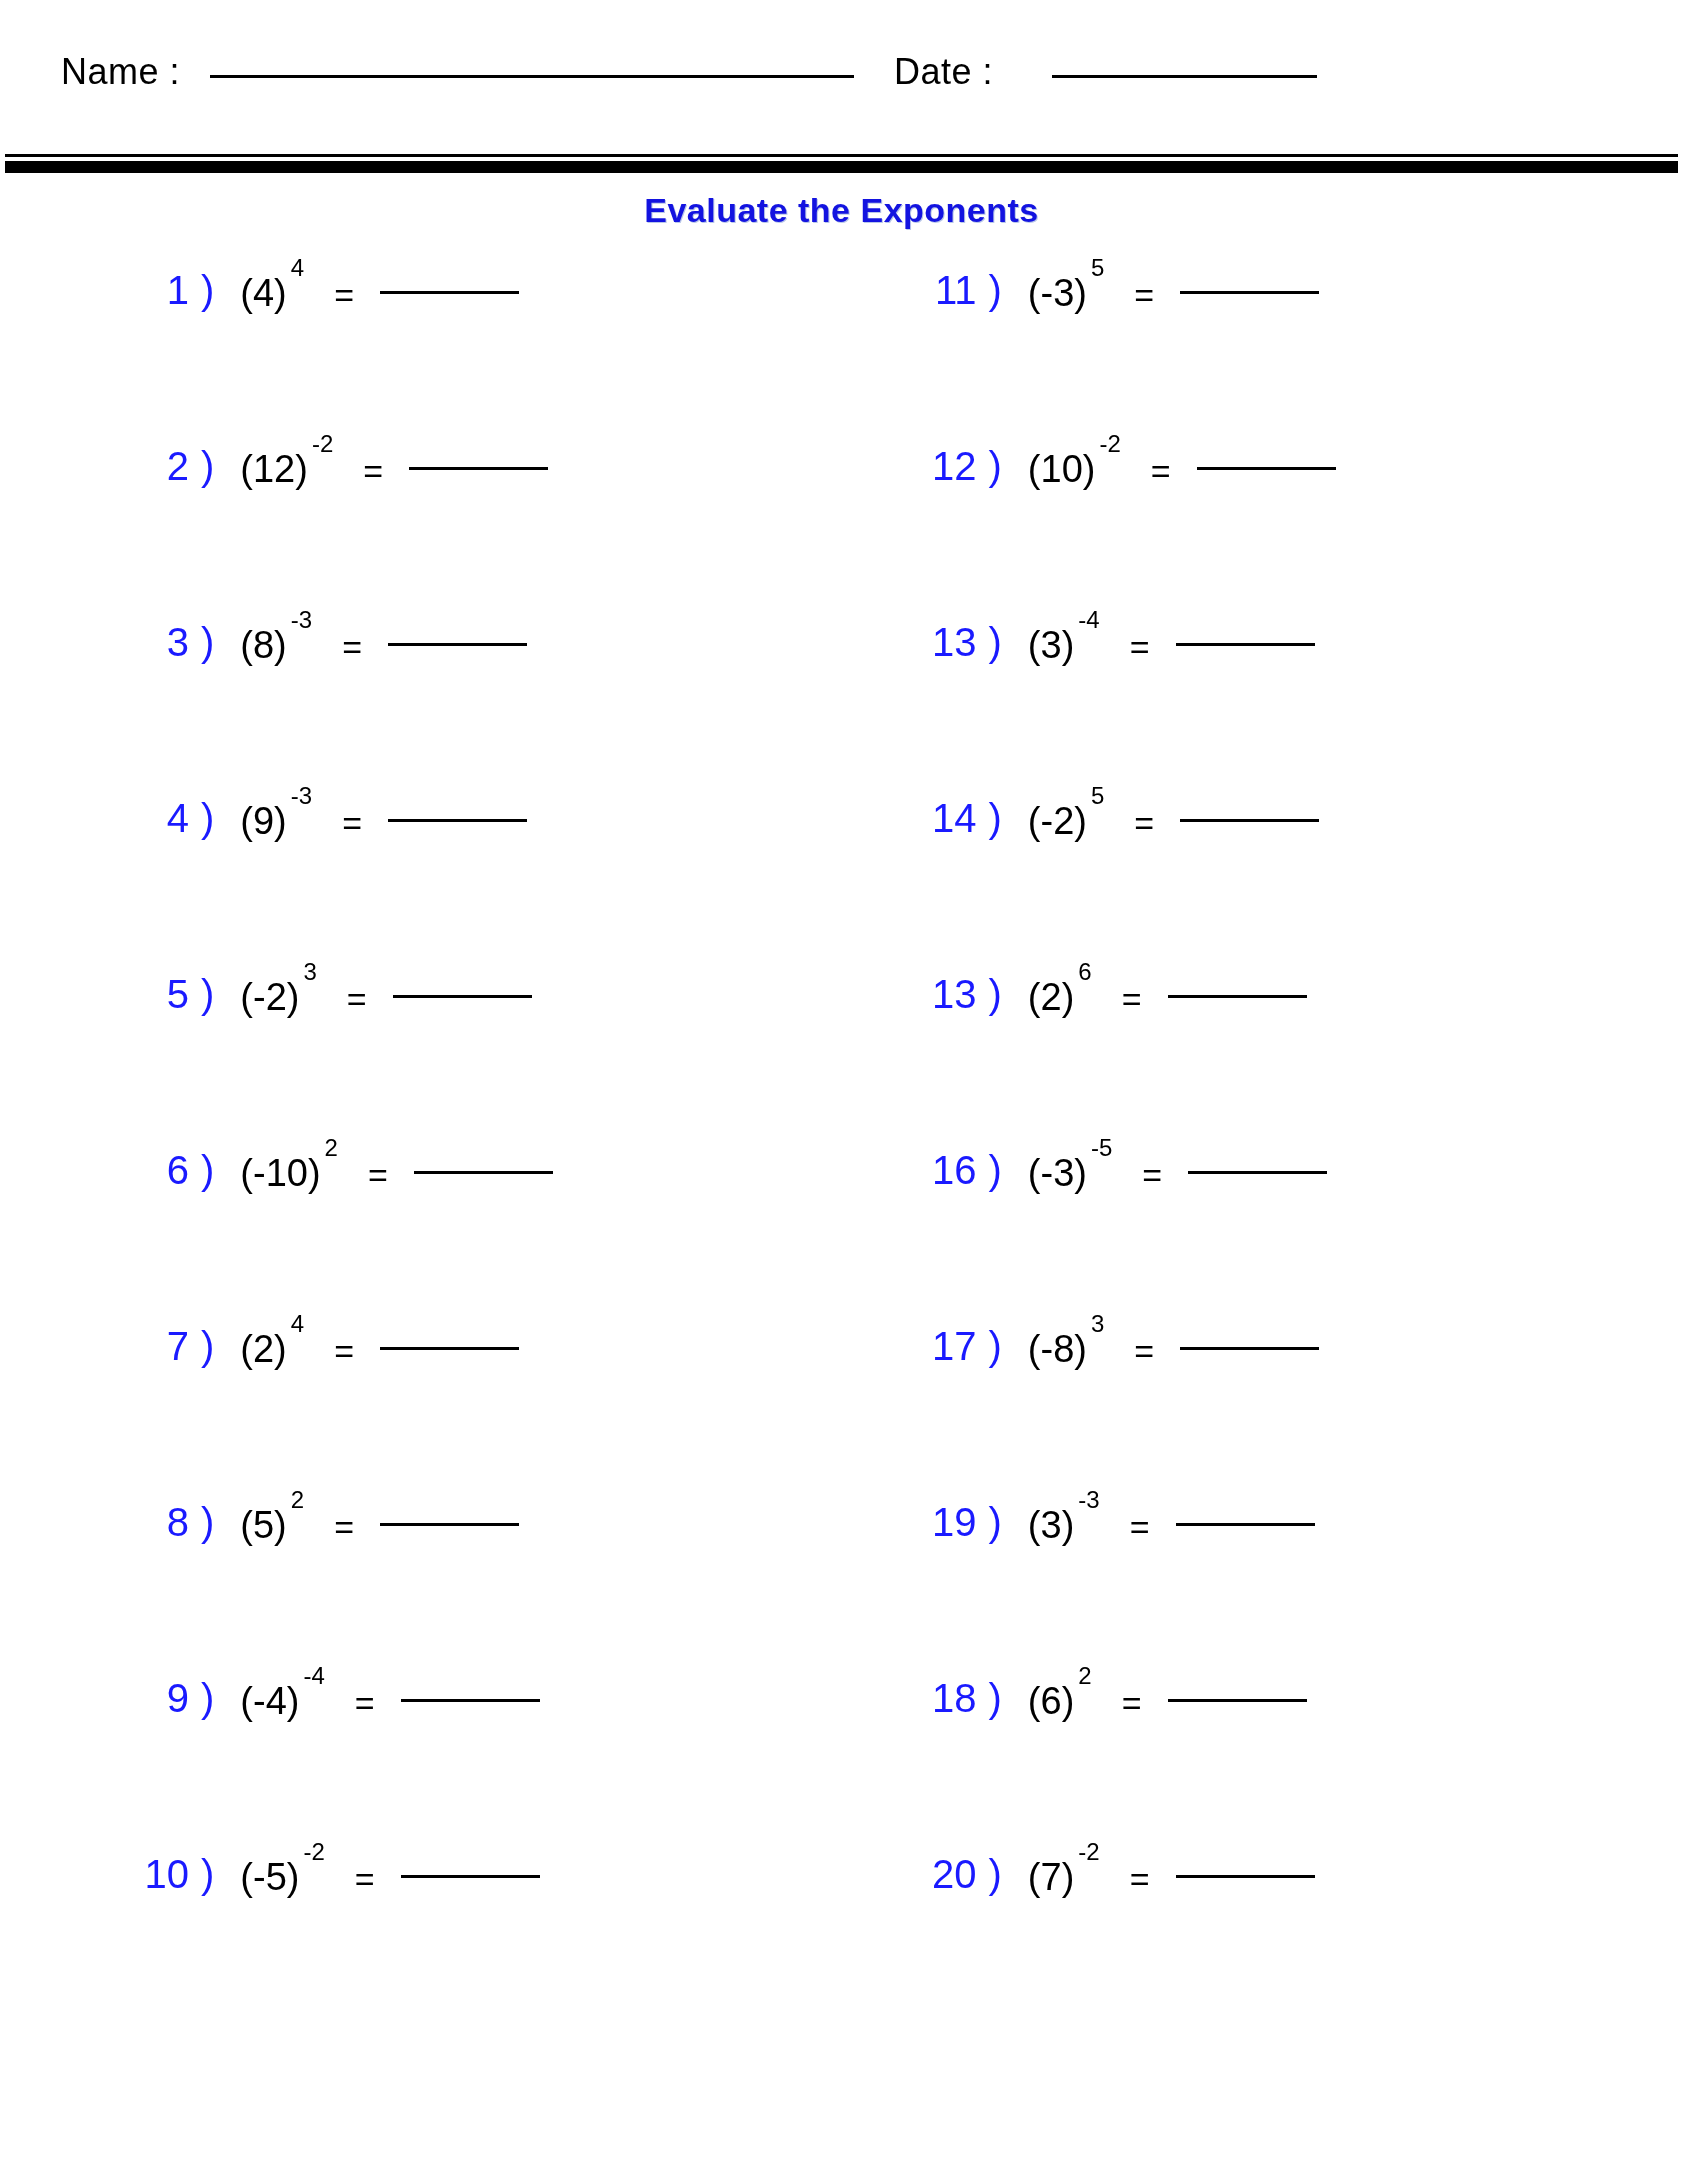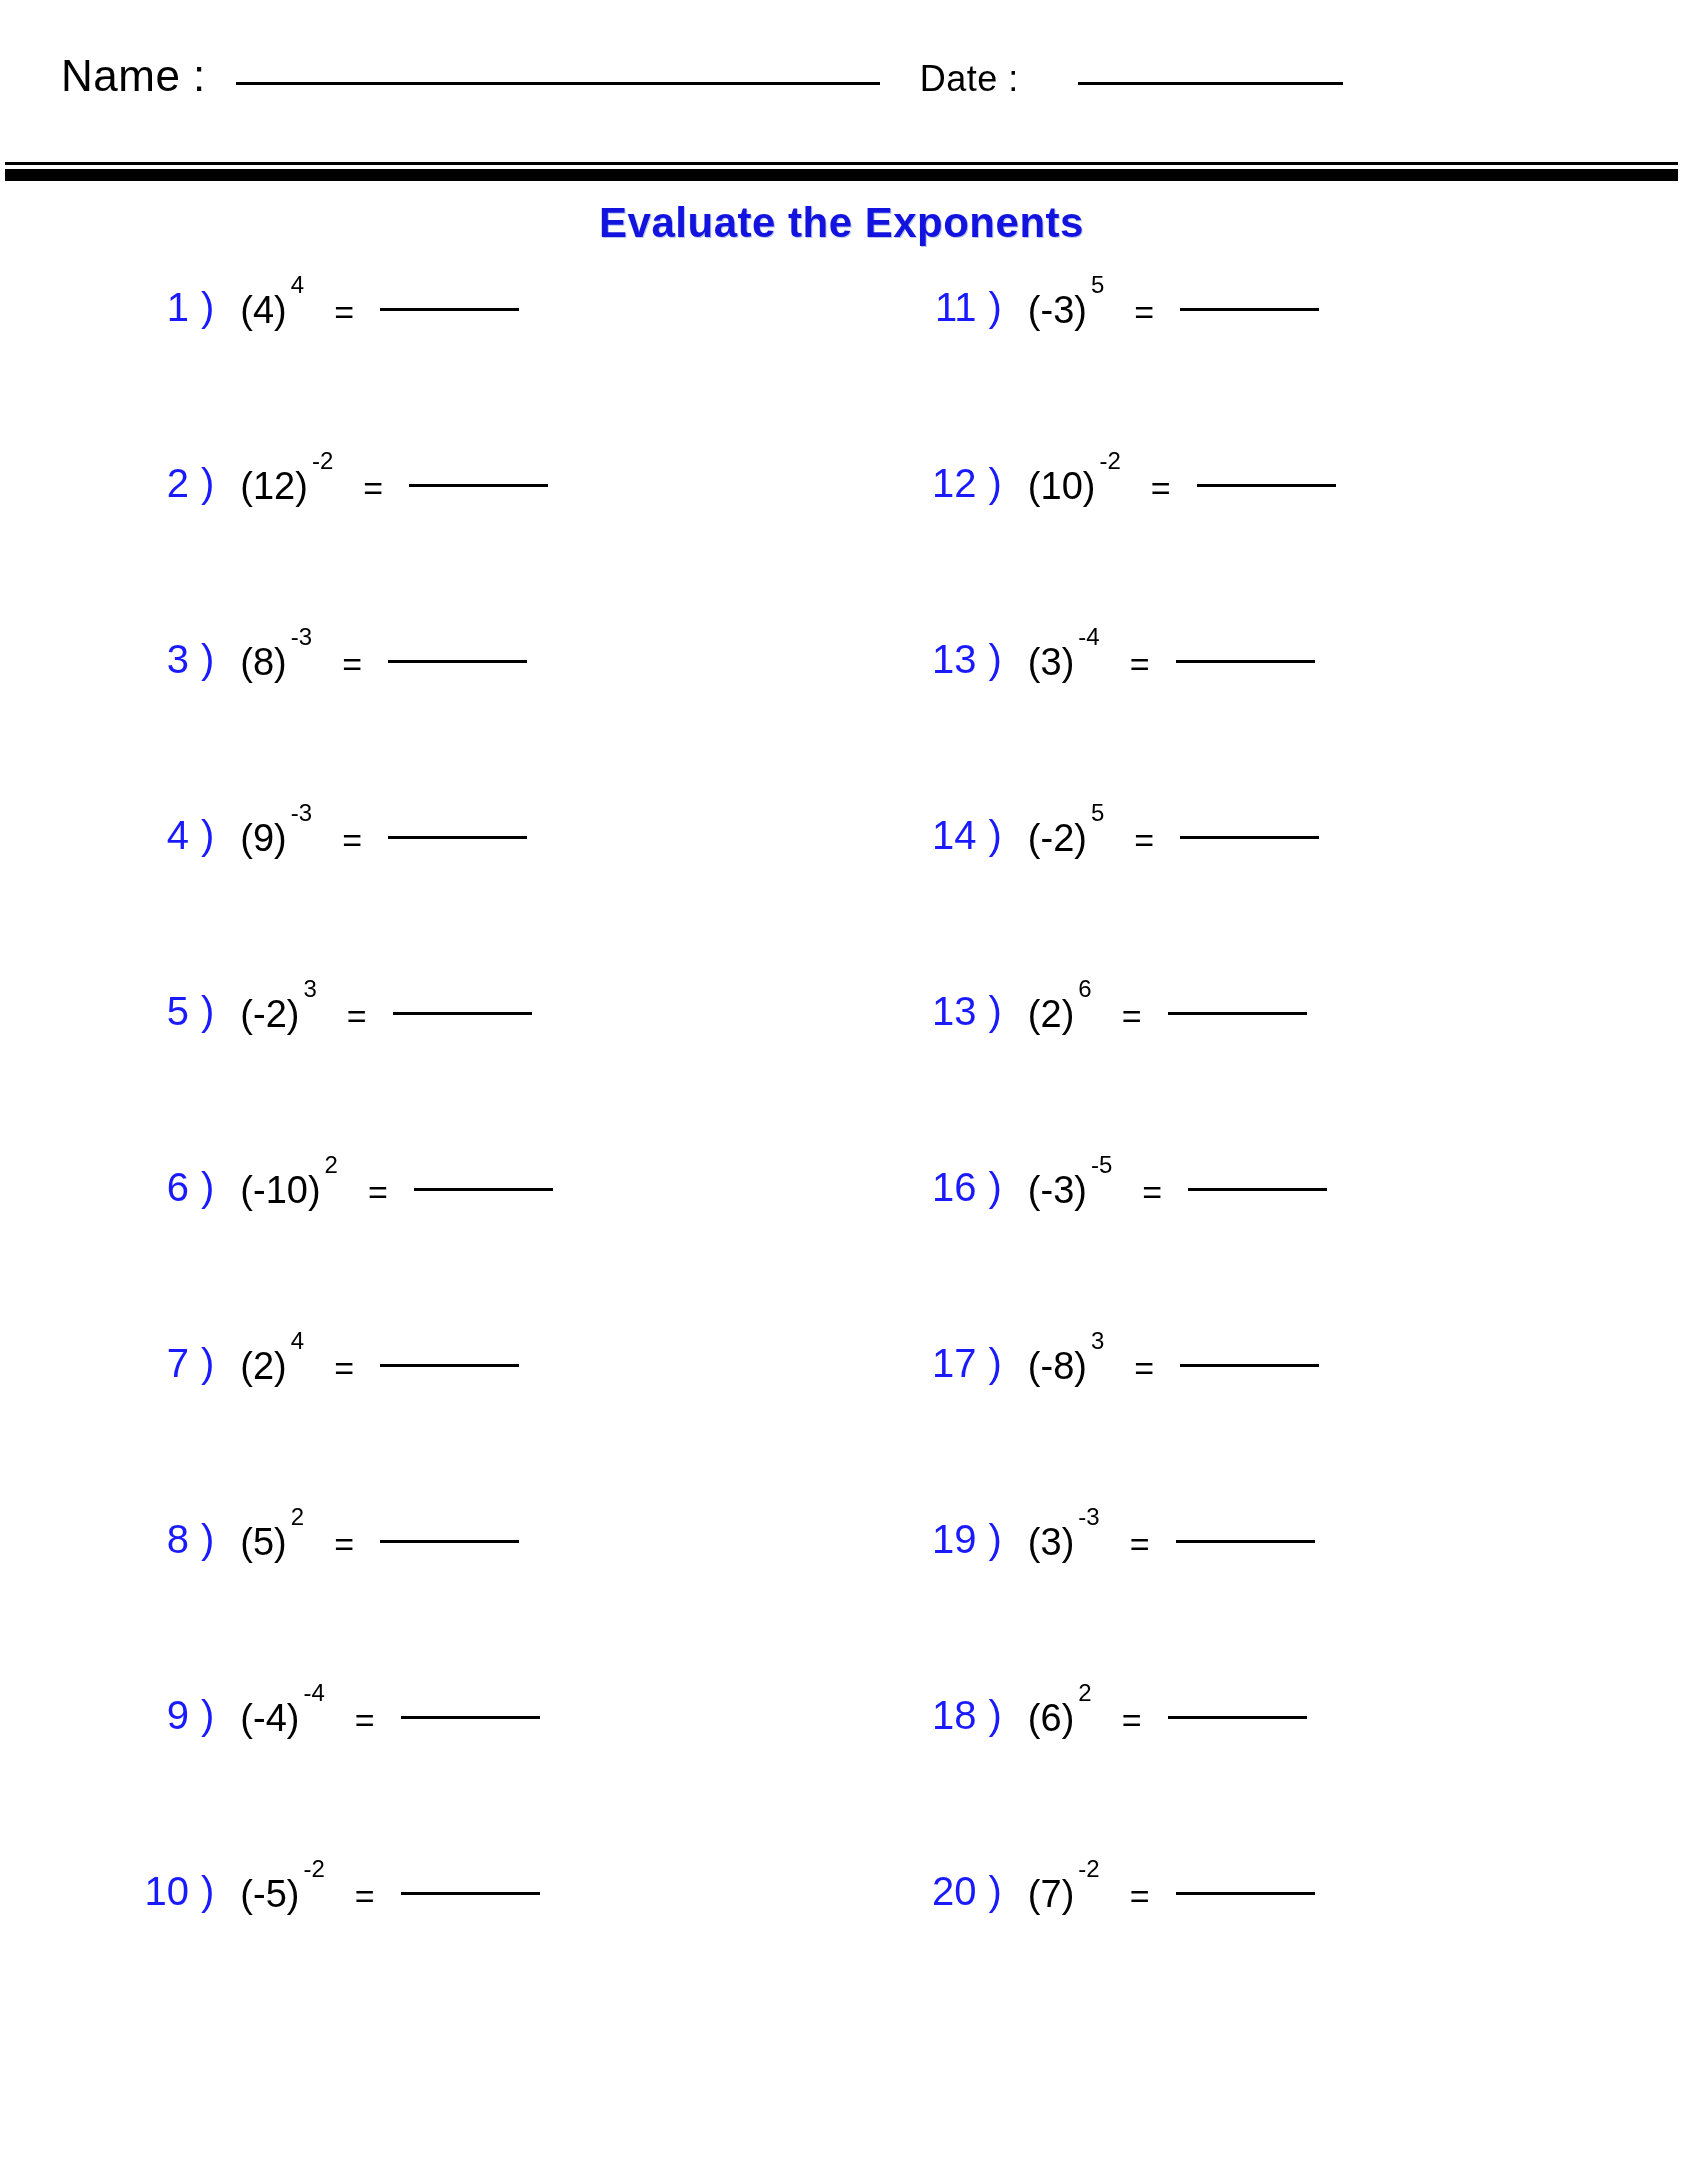--- a/index.html
+++ b/index.html
@@ -27,21 +27,21 @@
   
   .header {
     display: flex;
     align-items: baseline;
     padding: 51px 0 0 0;
     font-size: 44px;
     letter-spacing: 0.5px;
   }
   .name-label {
     margin-left: 61px;
-    font-size: 44px;
+    font-size: 36px;
     text-align: center;
   }
   .name-rule {
     display: inline-block;
     width: 644px;
     margin-left: 30px;
     border-bottom: 3px solid #000;
     height: 1px;
     position: relative;
     top: -6px;
@@ -76,21 +76,21 @@
   .divider .thick {
     height: 12px;
     background: #000;
   }
 
   
   .title {
     text-align: center;
     color: #1313e0;
     font-weight: bold;
-    font-size: 42px;
+    font-size: 34px;
     margin-top: 18px;
     letter-spacing: 0.5px;
     text-shadow: 1px 1px 0 #b9c7e8;
   }
 
   
   .columns {
     display: flex;
     margin-top: 34px;
   }

